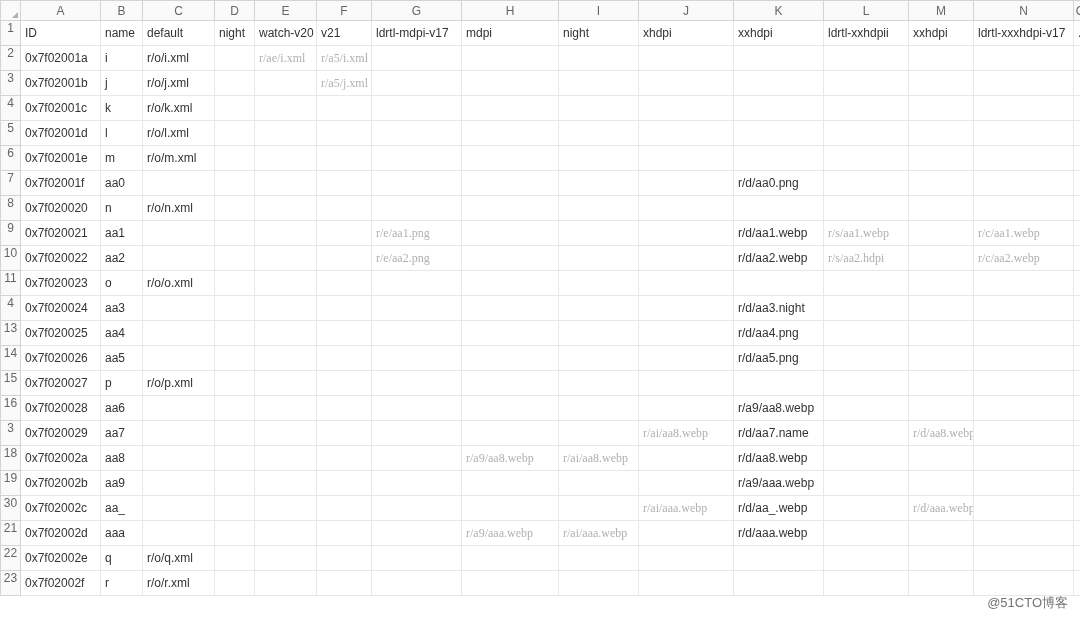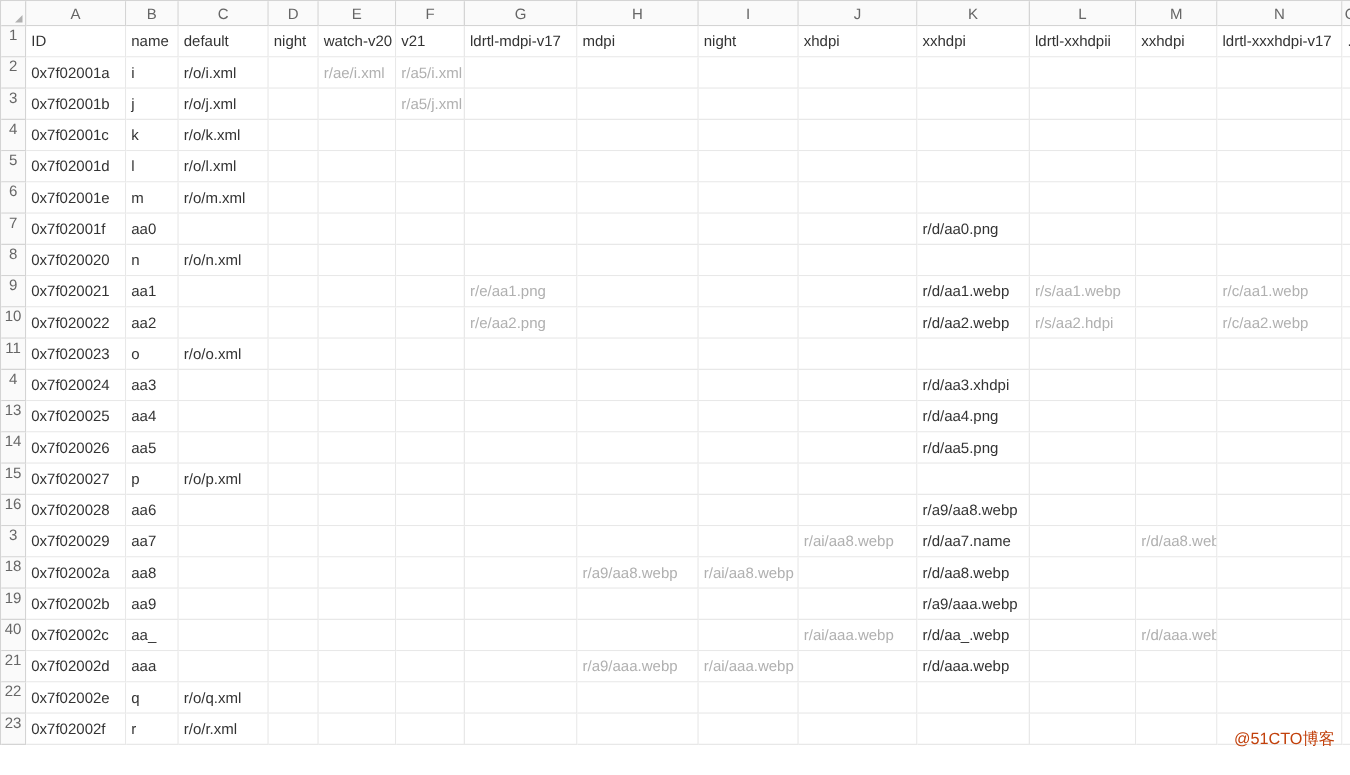--- a/index.html
+++ b/index.html
@@ -57,26 +57,26 @@
     position: relative;
   }
   .corner::after{
     content:"";
     position:absolute;
     right:2px; bottom:2px;
     border-style:solid;
     border-width:0 0 6px 6px;
     border-color: transparent transparent #b0b0b0 transparent;
   }
-  .faded { color: #b0b0b0; }
+  .faded { color: #b0b0b0; font-family: Liberation Serif, serif; }
   .watermark {
     position: absolute;
     right: 12px;
-    bottom: 20px;
-    color: #c2410c;
+    bottom: 8px;
+    color: #737373;
     font-size: 13px;
   }
 </style>
 </head>
 <body>
 
 <div class="sheet" id="sheet">
     <div class="corner"></div>
     <div class="colhdr">A</div>
     <div class="colhdr">B</div>
@@ -273,21 +273,21 @@
     <div class="cell">0x7f020024</div>
     <div class="cell">aa3</div>
     <div class="cell"></div>
     <div class="cell"></div>
     <div class="cell"></div>
     <div class="cell"></div>
     <div class="cell"></div>
     <div class="cell"></div>
     <div class="cell"></div>
     <div class="cell"></div>
-    <div class="cell">r/d/aa3.xhdpi</div>
+    <div class="cell">r/d/aa3.night</div>
     <div class="cell"></div>
     <div class="cell"></div>
     <div class="cell"></div>
     <div class="cell"></div>
     <div class="rowhdr">13</div>
     <div class="cell">0x7f020025</div>
     <div class="cell">aa4</div>
     <div class="cell"></div>
     <div class="cell"></div>
     <div class="cell"></div>
@@ -390,21 +390,21 @@
     <div class="cell"></div>
     <div class="cell"></div>
     <div class="cell"></div>
     <div class="cell"></div>
     <div class="cell"></div>
     <div class="cell">r/a9/aaa.webp</div>
     <div class="cell"></div>
     <div class="cell"></div>
     <div class="cell"></div>
     <div class="cell"></div>
-    <div class="rowhdr">40</div>
+    <div class="rowhdr">30</div>
     <div class="cell">0x7f02002c</div>
     <div class="cell">aa_</div>
     <div class="cell"></div>
     <div class="cell"></div>
     <div class="cell"></div>
     <div class="cell"></div>
     <div class="cell"></div>
     <div class="cell"></div>
     <div class="cell"></div>
     <div class="cell faded">r/ai/aaa.webp</div>

